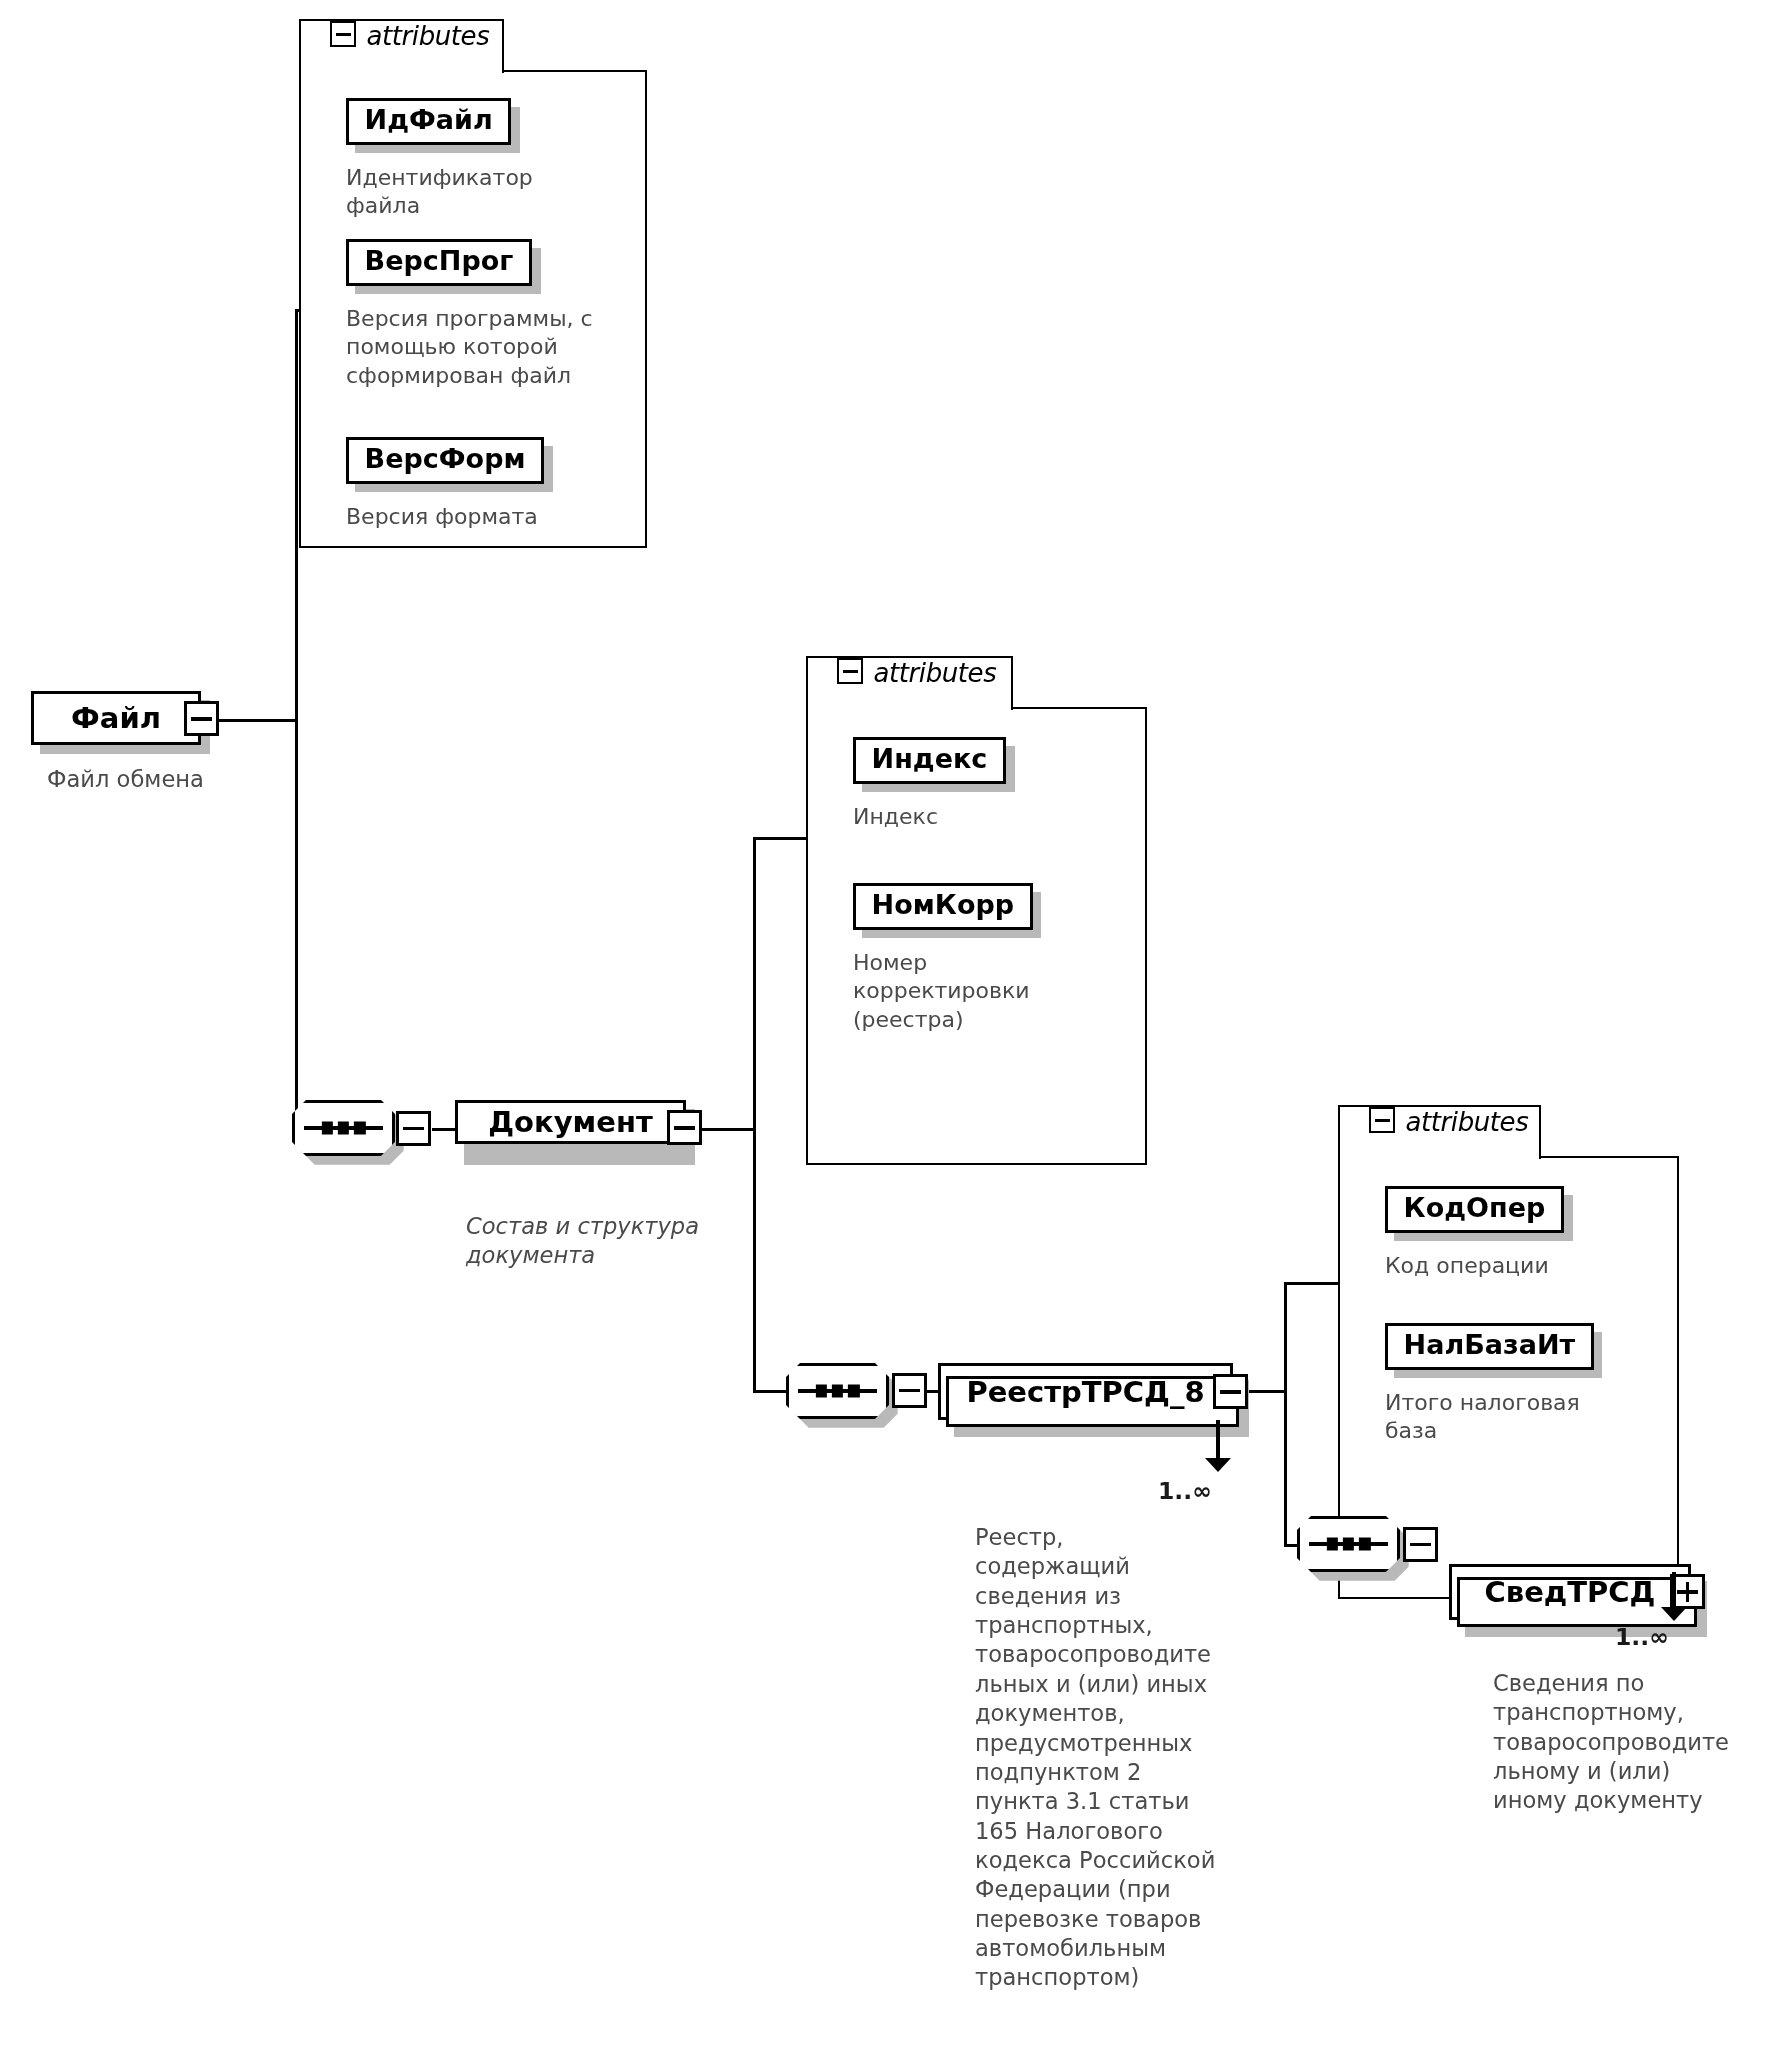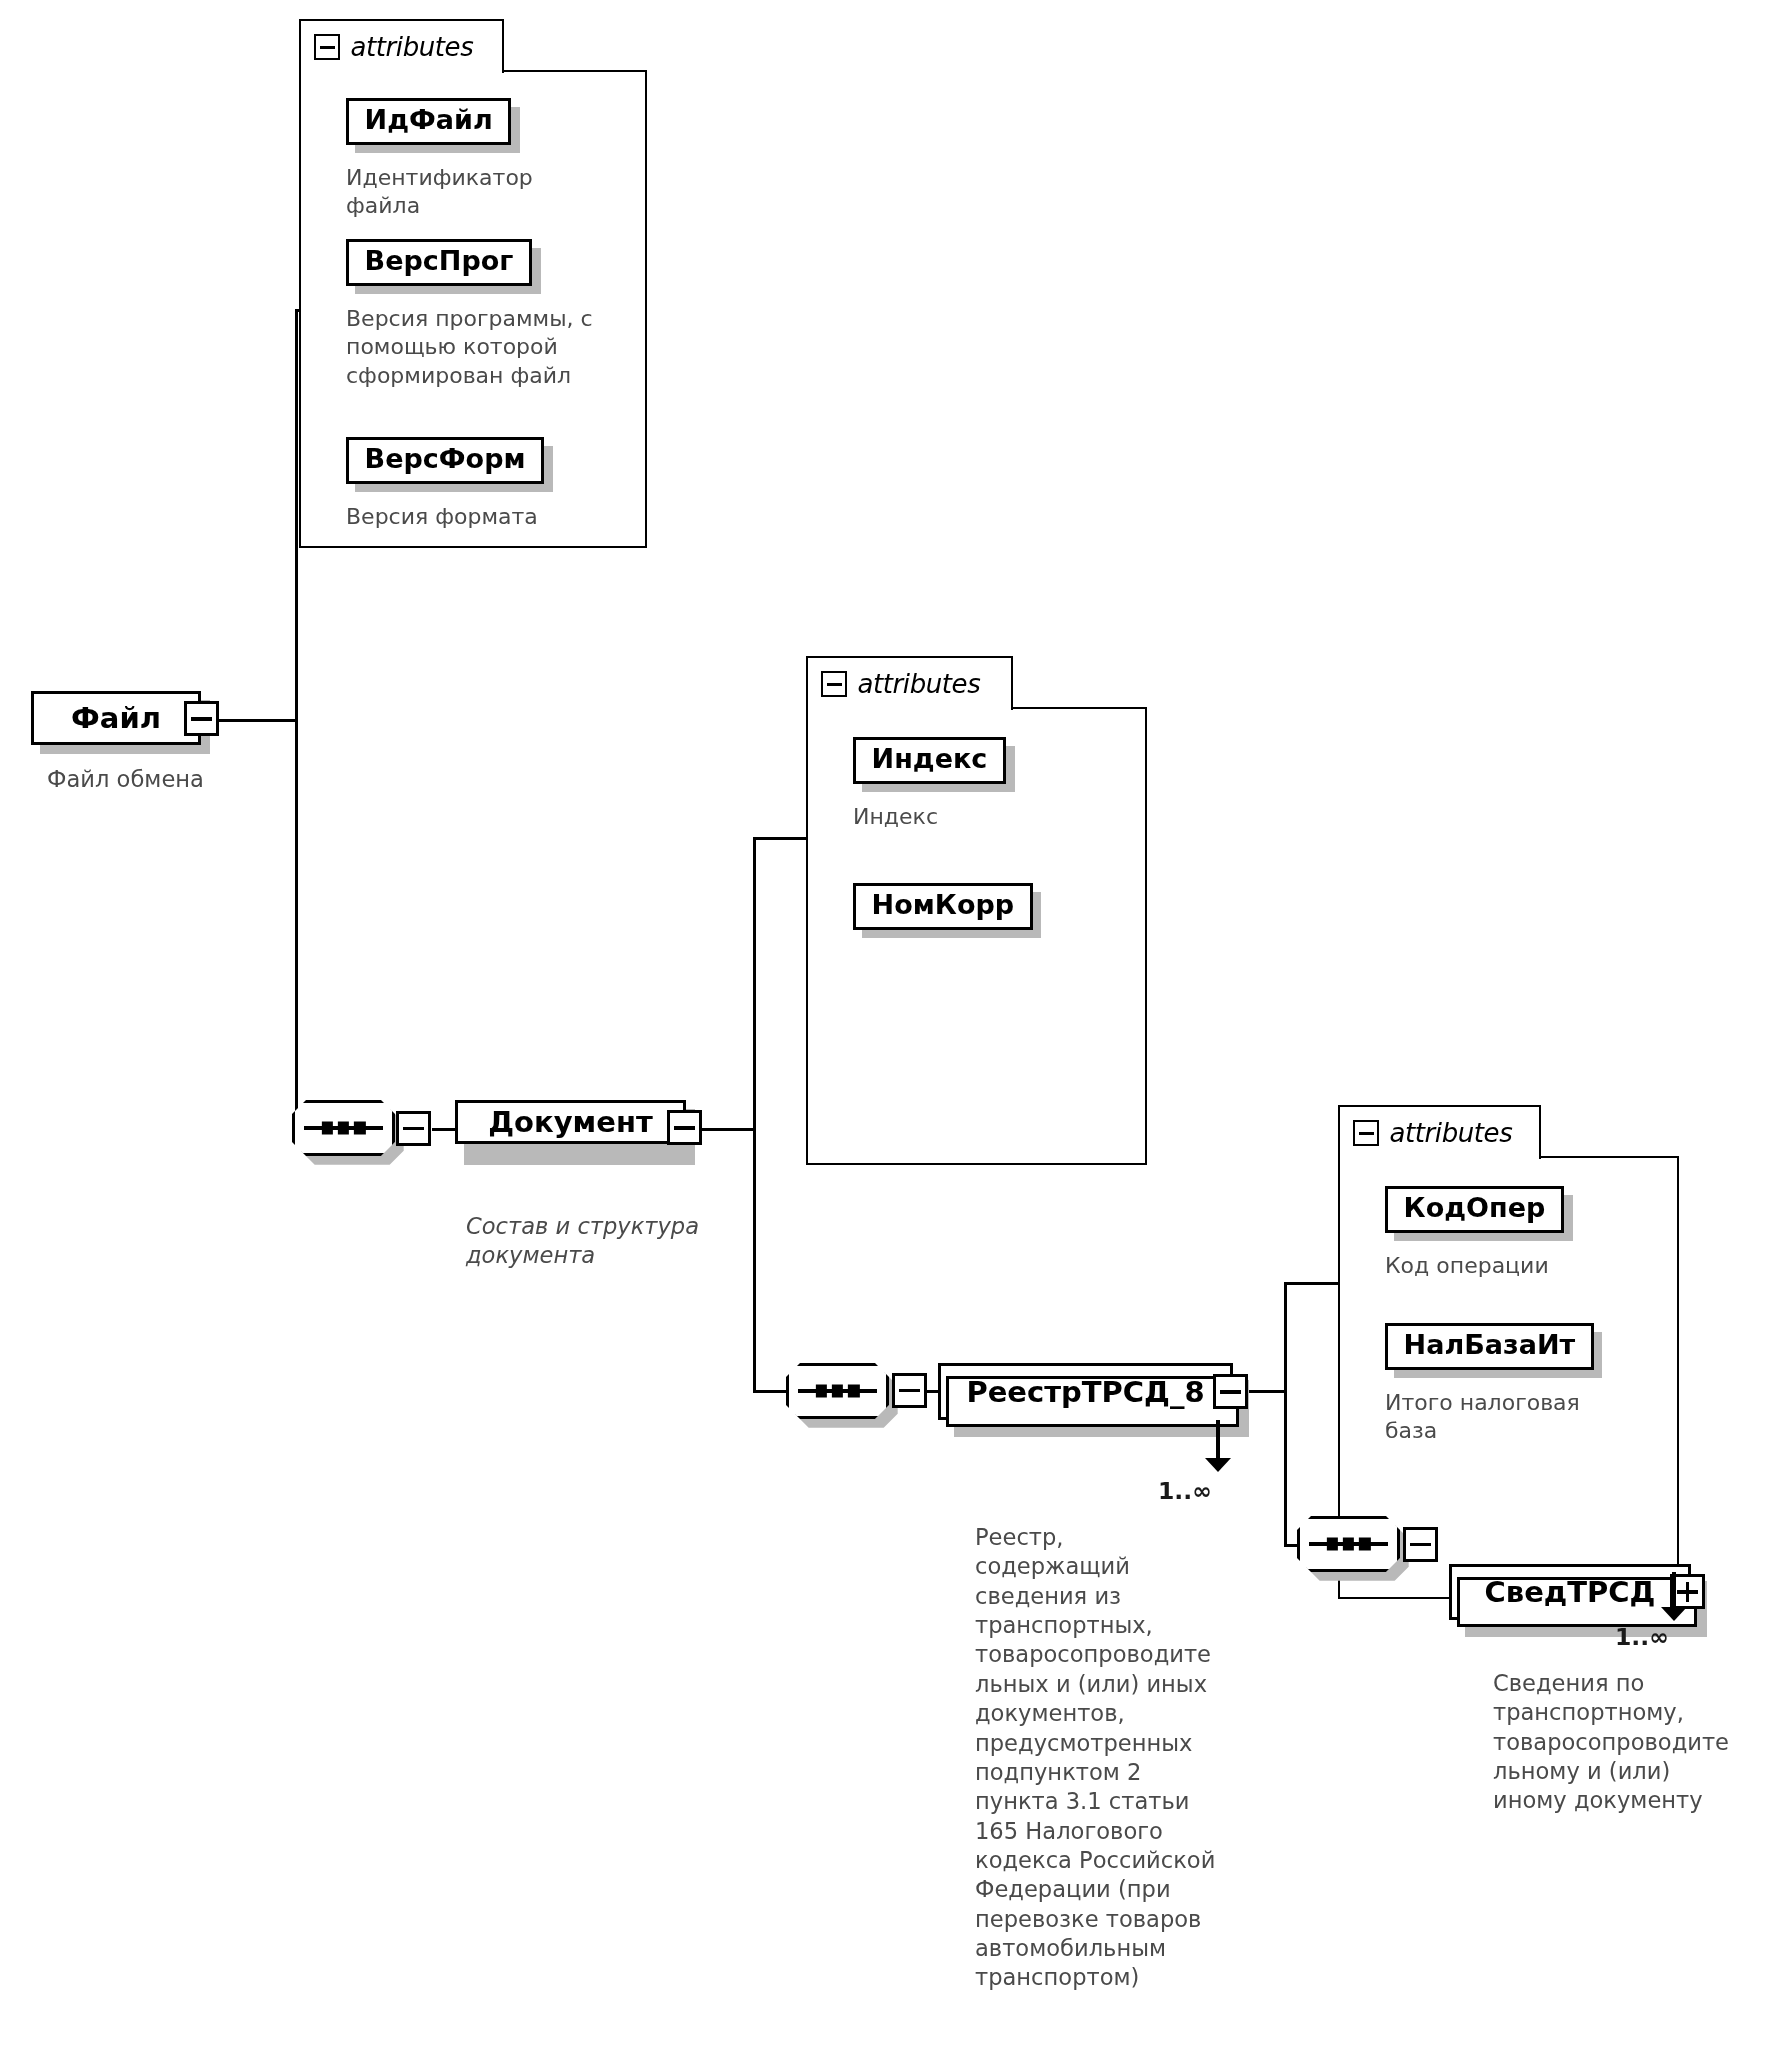--- a/index.html
+++ b/index.html
@@ -27,22 +27,21 @@
   .attr-group .tab {
     position: absolute;
     left: 0;
     top: 0;
     height: 54px;
     box-sizing: border-box;
     border: 2.6px solid #000;
     border-bottom: none;
     background: #fff;
     display: flex;
-    align-items: center;
-    padding-left: 13px;
+    padding-left: 29px;
     z-index: 3;
   }
   .attr-group .tab .minus-box {
     width: 26px;
     height: 26px;
     border: 2.6px solid #000;
     box-sizing: border-box;
     background: #fff;
     position: relative;
     flex: 0 0 auto;
@@ -343,20 +342,23 @@
         <div class="attr-item" style="left:45px; top:28px;">
           <span class="shadowed">
             <span class="name-box">Индекс</span>
           </span>
           <div class="doc-text" style="margin-top:19px;">Индекс</div>
         </div>
         <div class="attr-item" style="left:45px; top:174px;">
           <span class="shadowed">
             <span class="name-box">НомКорр</span>
           </span>
+          <div class="doc-text" style="margin-top:19px; width:261px;">Номер
+корректировки
+(реестра)</div>
         </div>
       </div>
     </div>
   </div>
 
   <div class="seq" style="left:292px; top:1100px;">
     <div class="oct-shadow"></div>
     <div class="oct"></div>
     <div class="bar"></div>
     <div class="dots">

